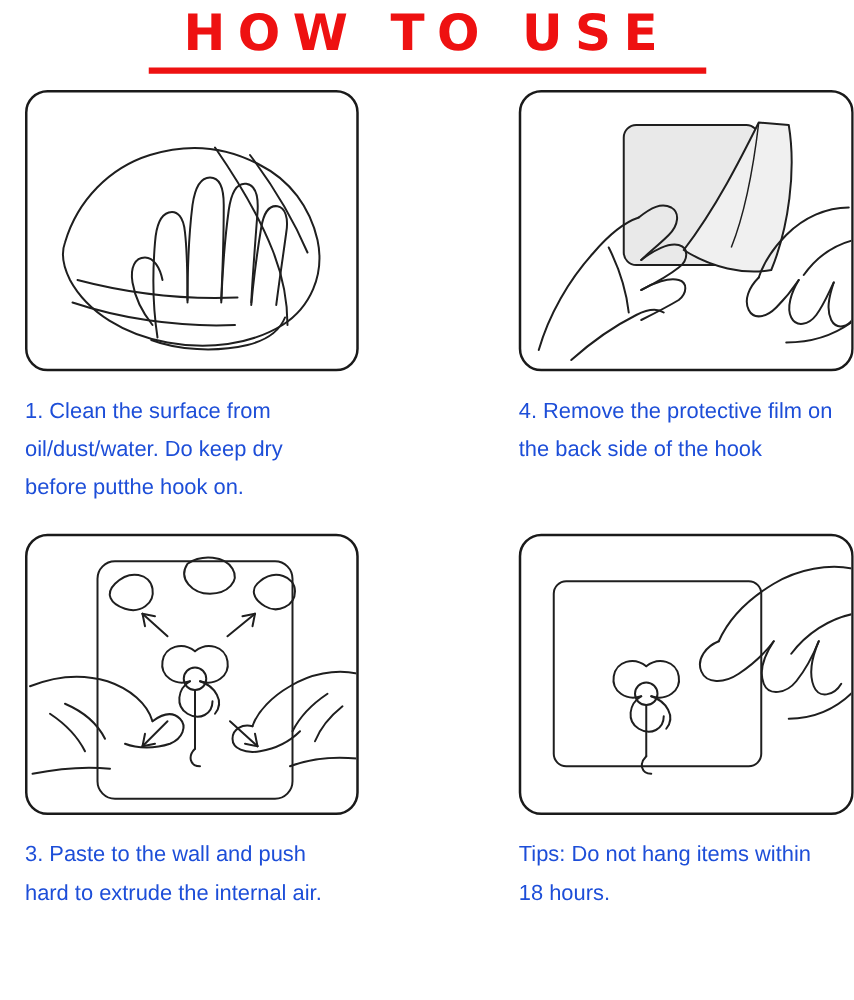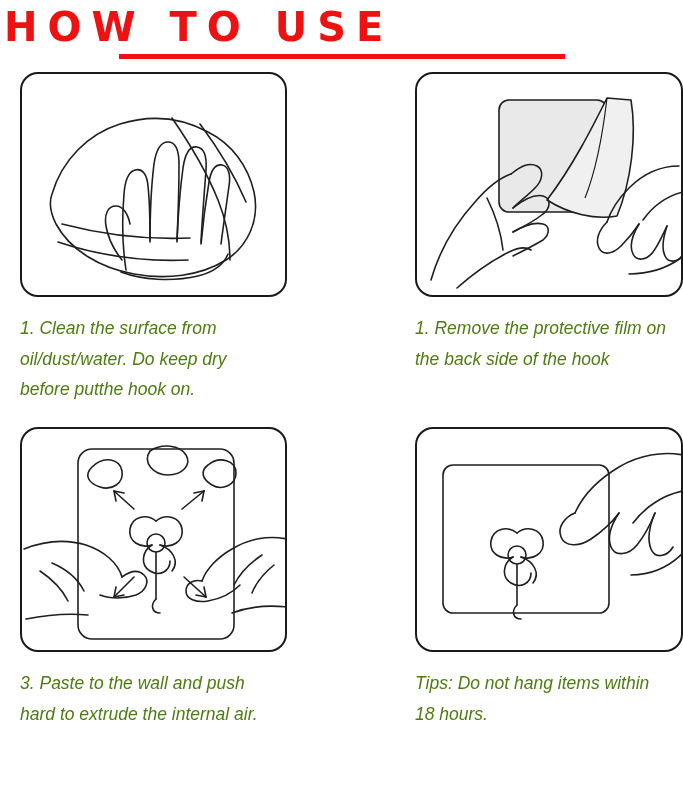--- a/index.html
+++ b/index.html
@@ -19,20 +19,21 @@
   .sheet {
     width: 683px;
     height: 800px;
     position: relative;
     box-sizing: border-box;
   }
 
   
   .title-wrap {
     padding-top: 6px;
+    text-align: center;
   }
   .title {
     font-family: "DejaVu Sans", sans-serif;
     font-weight: bold;
     color: #ee1111;
     font-size: 40px;
     letter-spacing: 10px;
     line-height: 1.05;
     display: inline-block;
     padding: 0 4px;
@@ -76,23 +77,22 @@
     background: #ffffff;
   }
   .cell.right .panel {
     width: 268px;
   }
 
   .caption {
     margin-top: 16px;
     font-size: 17.5px;
     line-height: 1.75;
-    color: #4d7c0f;
+    color: #1d4ed8;
     max-width: 260px;
-    font-style: italic;
   }
   .cell.right .caption {
     max-width: 252px;
   }
 
   .row2 {
     margin-top: 22px;
   }
 
   svg { display: block; }
@@ -155,21 +155,21 @@
 
               <path d="M262 92 C244 92 226 100 212 114 C202 124 194 136 190 148"></path>
               <path d="M190 148 C182 156 178 166 182 174 C186 182 196 180 204 172 C212 164 218 156 222 150"></path>
               <path d="M222 150 C216 160 212 172 216 180 C220 188 230 186 236 178 C242 170 246 160 250 152"></path>
               <path d="M250 152 C246 164 244 174 248 182 C252 190 262 188 266 180"></path>
               <path d="M266 118 C250 122 236 132 226 146"></path>
               <path d="M212 200 C232 200 250 194 264 184"></path>
             </g>
           </svg>
         </div>
-        <div class="caption">1. Remove the protective film on the back side of the hook</div>
+        <div class="caption">4. Remove the protective film on the back side of the hook</div>
       </div>
 
     </div>
 
     <div class="row row2">
 
       <div class="cell">
         <div class="panel">
           <svg viewBox="0 0 267 225" width="267" height="225">
 

